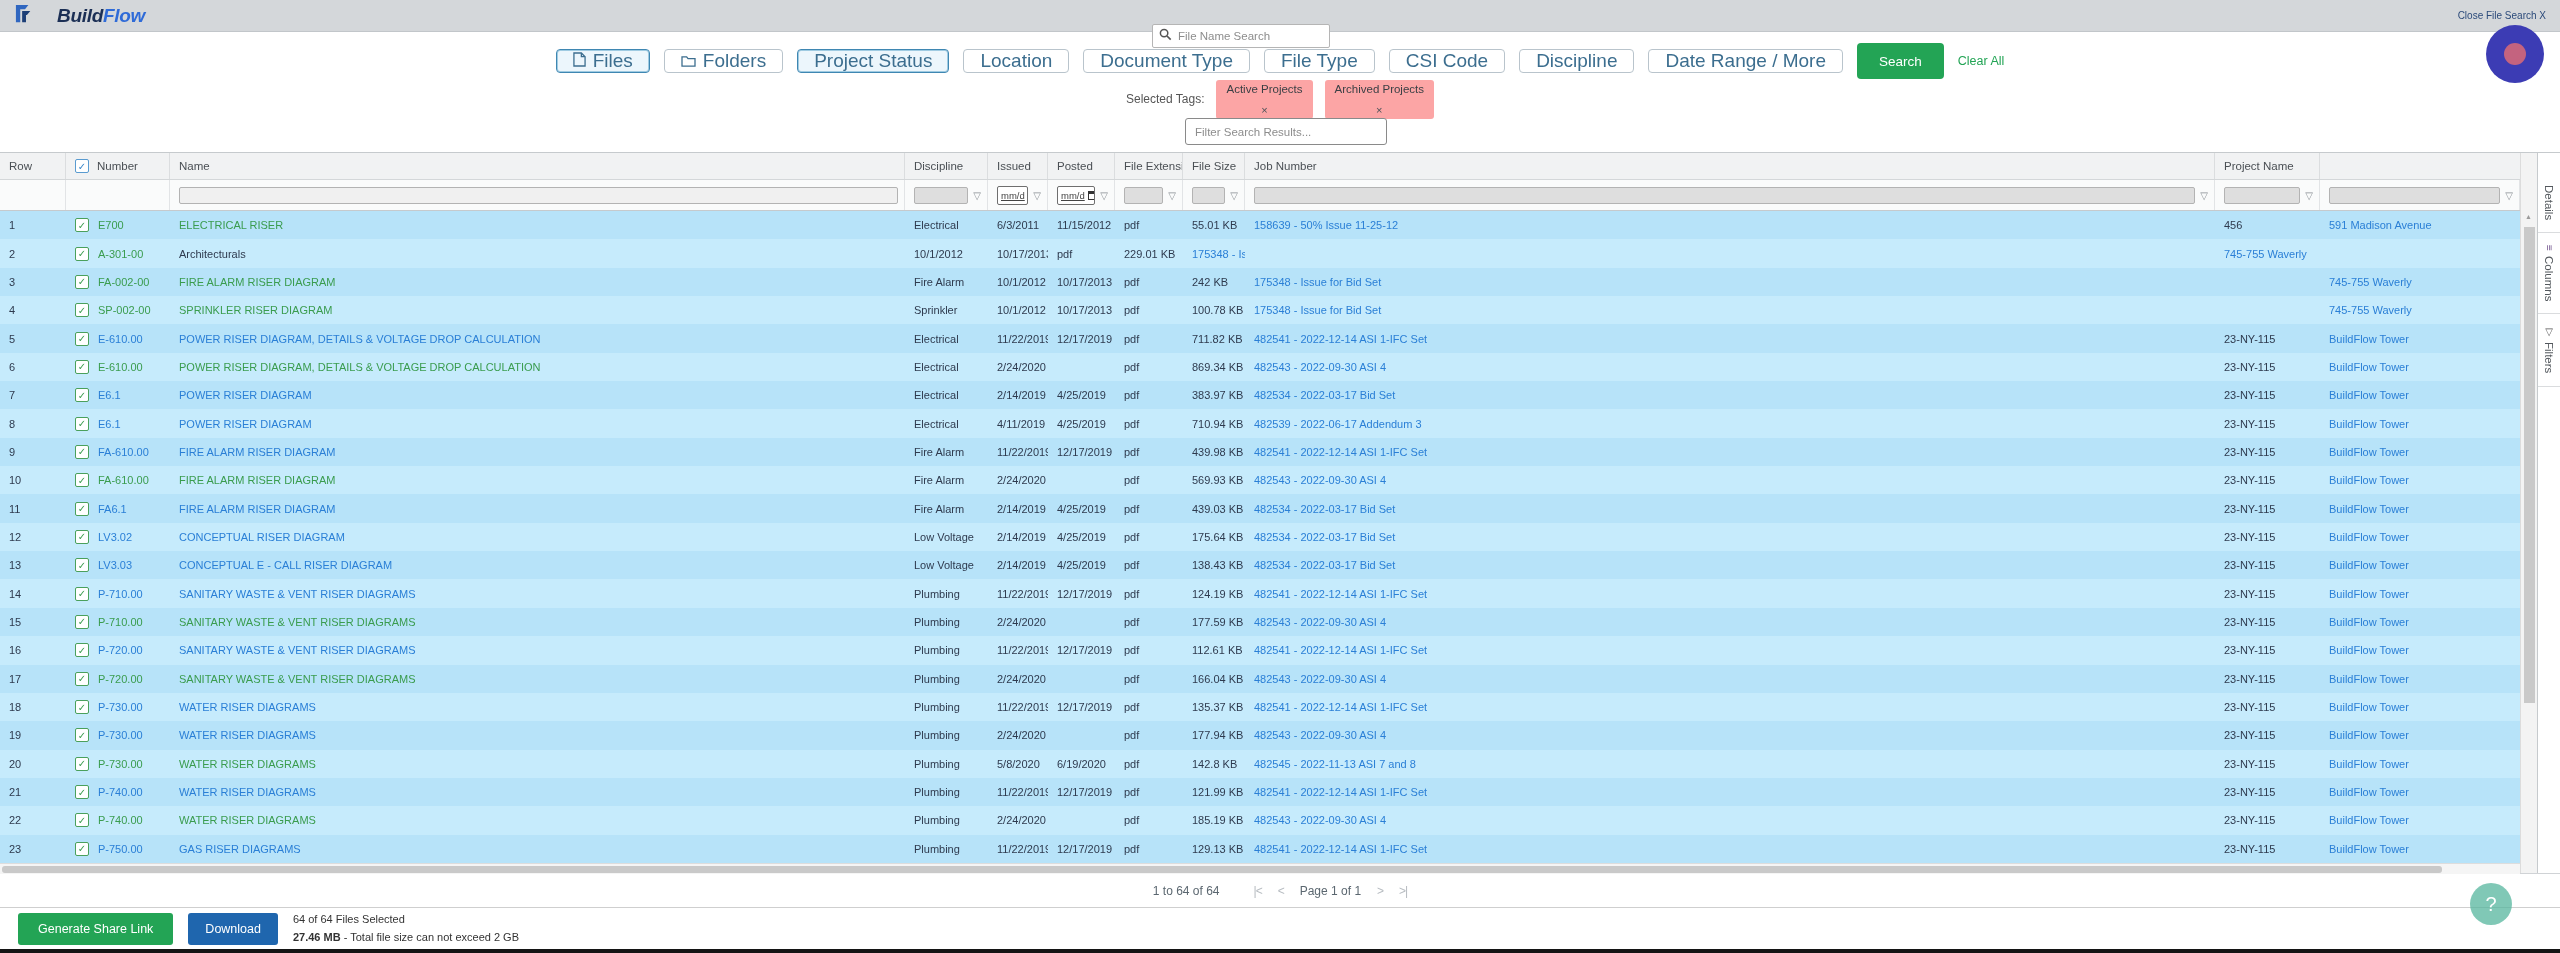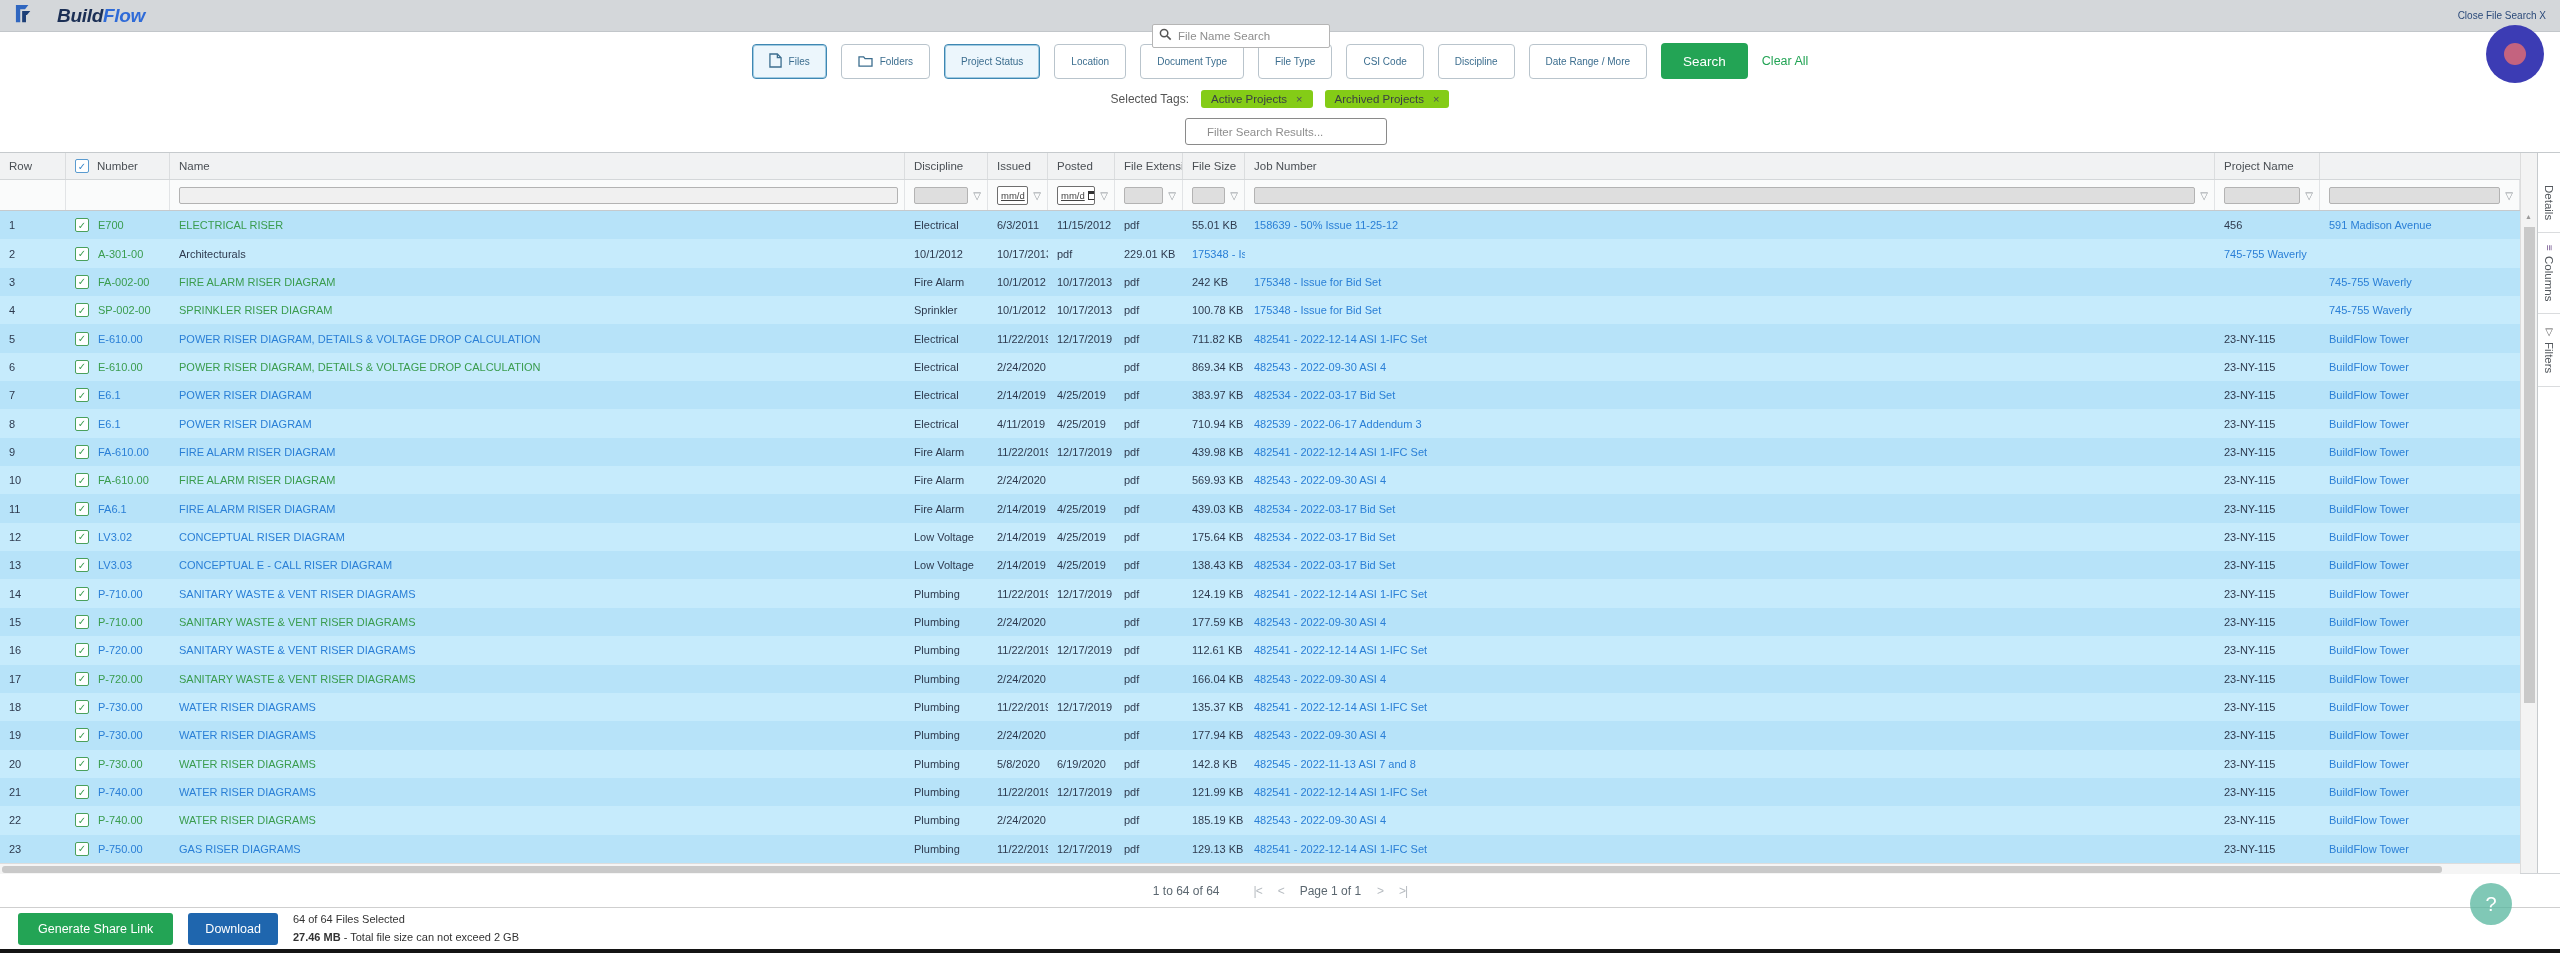--- a/index.html
+++ b/index.html
@@ -20,40 +20,40 @@
                      font-family:"Liberation Sans", sans-serif; background:transparent; }
   .topsearch input::placeholder { color:#8d8d8d; }
   .close-search { margin-left:auto; color:#2b4a7a; font-size:10px; cursor:pointer; }
   .avatar { position:absolute; right:16px; top:25px; width:58px; height:58px; border-radius:50%;
             background:#3c3cb4; z-index:10; display:flex; align-items:center; justify-content:center; }
   .avatar-inner { width:22px; height:22px; border-radius:50%; background:#c4637f; }
 
   
   .filtersbar { margin-top:10px; height:38px; display:flex; justify-content:center;
                 align-items:center; gap:14px; }
-  .fbtn { height:35px; padding:0 16px; border:1px solid #b9c4cc; border-radius:4px;
-          background:#fff; color:#3c6e8f; font-size:10px; display:flex; align-items:center;
+  .fbtn { height:24px; padding:0 16px; border:1px solid #b9c4cc; border-radius:4px;
+          background:#fff; color:#3c6e8f; font-size:19px; display:flex; align-items:center;
           gap:7px; cursor:pointer; white-space:nowrap; }
   .fbtn.active { border:1px solid #3f87b2; background:#ecf6fc; box-shadow:inset 0 0 0 1px #9fcbe2; }
   .fbtn svg { flex:0 0 auto; }
   .searchbtn { height:36px; padding:0 22px; background:#23a455; border:none; border-radius:4px;
                color:#fff; font-size:13.5px; cursor:pointer; font-family:"Liberation Sans",sans-serif; }
   .clearall { color:#23a455; font-size:12.5px; cursor:pointer; }
 
   
   .tagsrow { margin-top:8px; height:22px; display:flex; justify-content:center;
              align-items:center; gap:12px; font-size:12px; color:#555; }
-  .tag { background:#84cc16; color:#3a3f44; border-radius:3px; padding:3px 10px; font-size:11.5px;
-         display:flex; align-items:center; gap:9px; cursor:default; }
+  .tag { background:#fca5a5; color:#3a3f44; border-radius:3px; padding:3px 10px; font-size:11.5px;
+         display:flex; align-items:center; gap:9px; cursor:default;flex-direction:column; }
   .tag .x { color:#4c5258; font-size:11px; cursor:pointer; }
 
   
   .gridtoolbar { margin-top:6px; height:36px; position:relative; }
   .gridfilter { position:absolute; left:1185px; top:2px; width:202px; height:27px;
-                border:1px solid #8a8a8a; border-radius:3px; padding:0 21px; font-size:11.5px;
+                border:1px solid #8a8a8a; border-radius:3px; padding:0 9px; font-size:11.5px;
                 color:#555; font-family:"Liberation Sans",sans-serif; outline:none; }
   .gridfilter::placeholder { color:#8d8d8d; }
 
   
   .gridarea { display:flex; border-top:1px solid #c6cacd; height:721px; }
   .gridmain { width:2520px; }
   .gridrow { display:grid; grid-template-columns:66px 104px 735px 83px 60px 67px 68px 62px 970px 105px 1fr; }
   .ghead { height:27px; background:#f1f2f3; border-bottom:1px solid #d4d7d9; }
   .ghead .hc { display:flex; align-items:center; font-size:11.5px; color:#4a4f54;
                padding-left:9px; border-right:1px solid #dbdddf; gap:8px; overflow:hidden; white-space:nowrap; }

